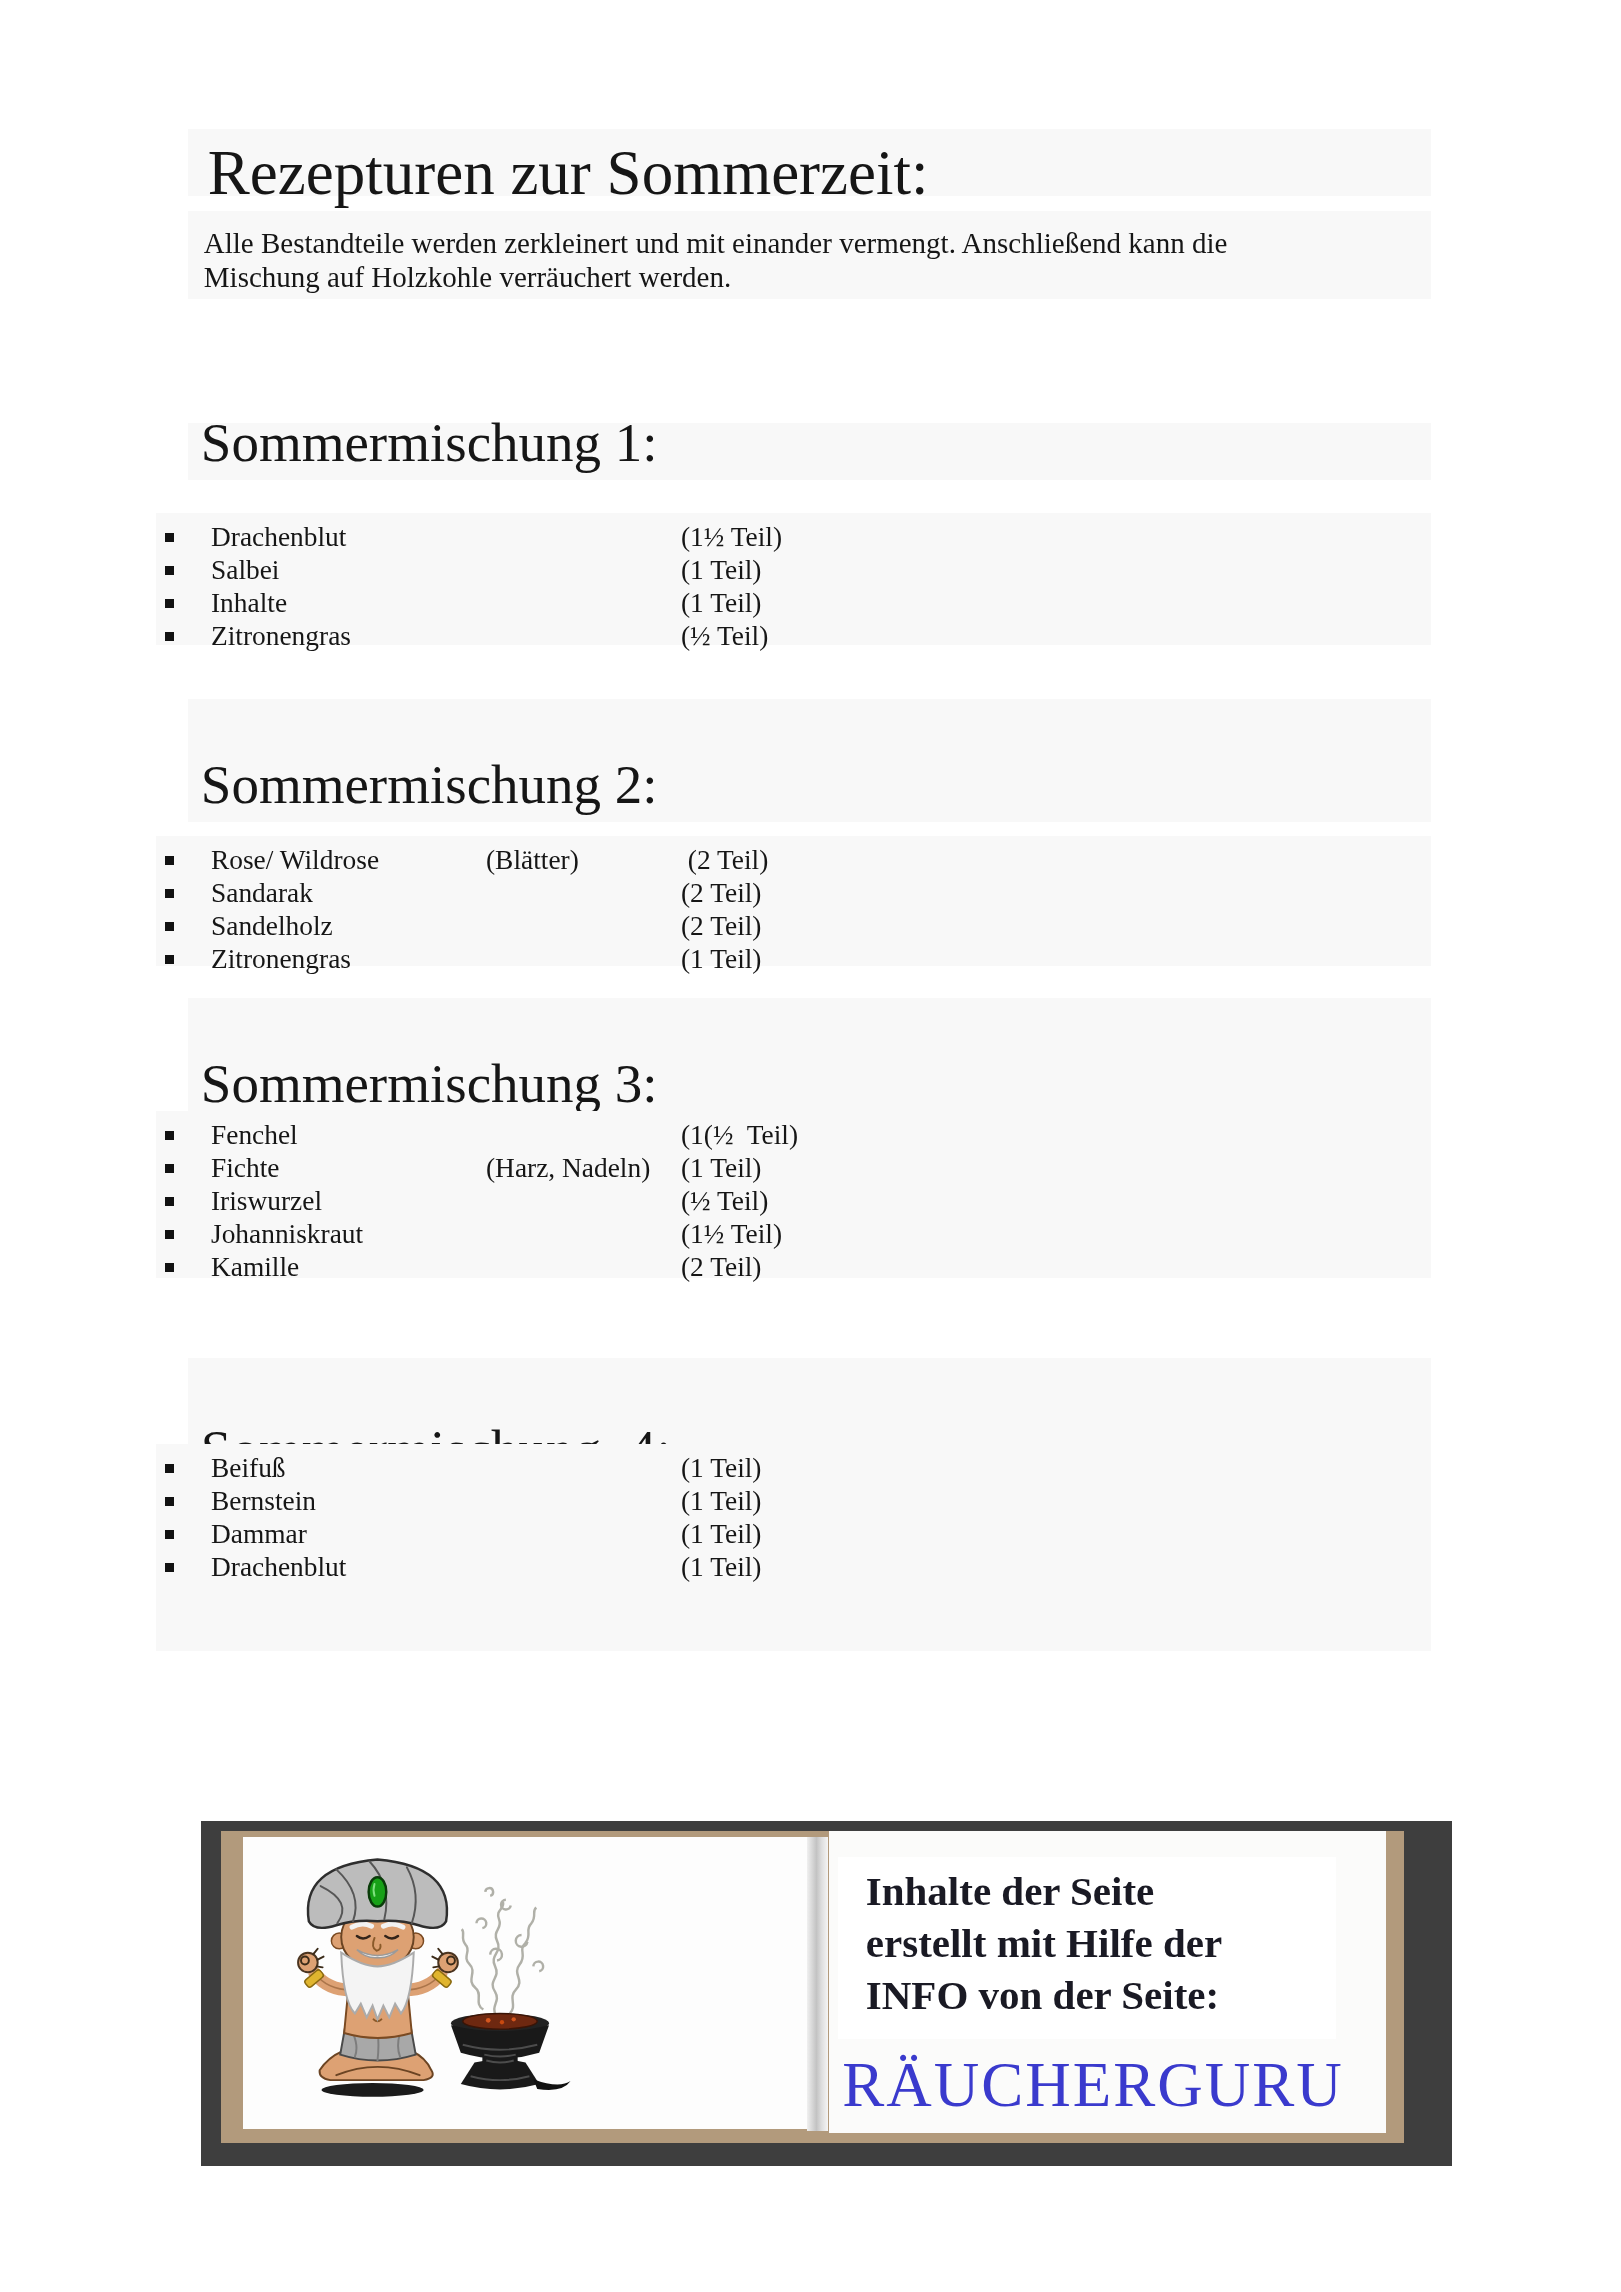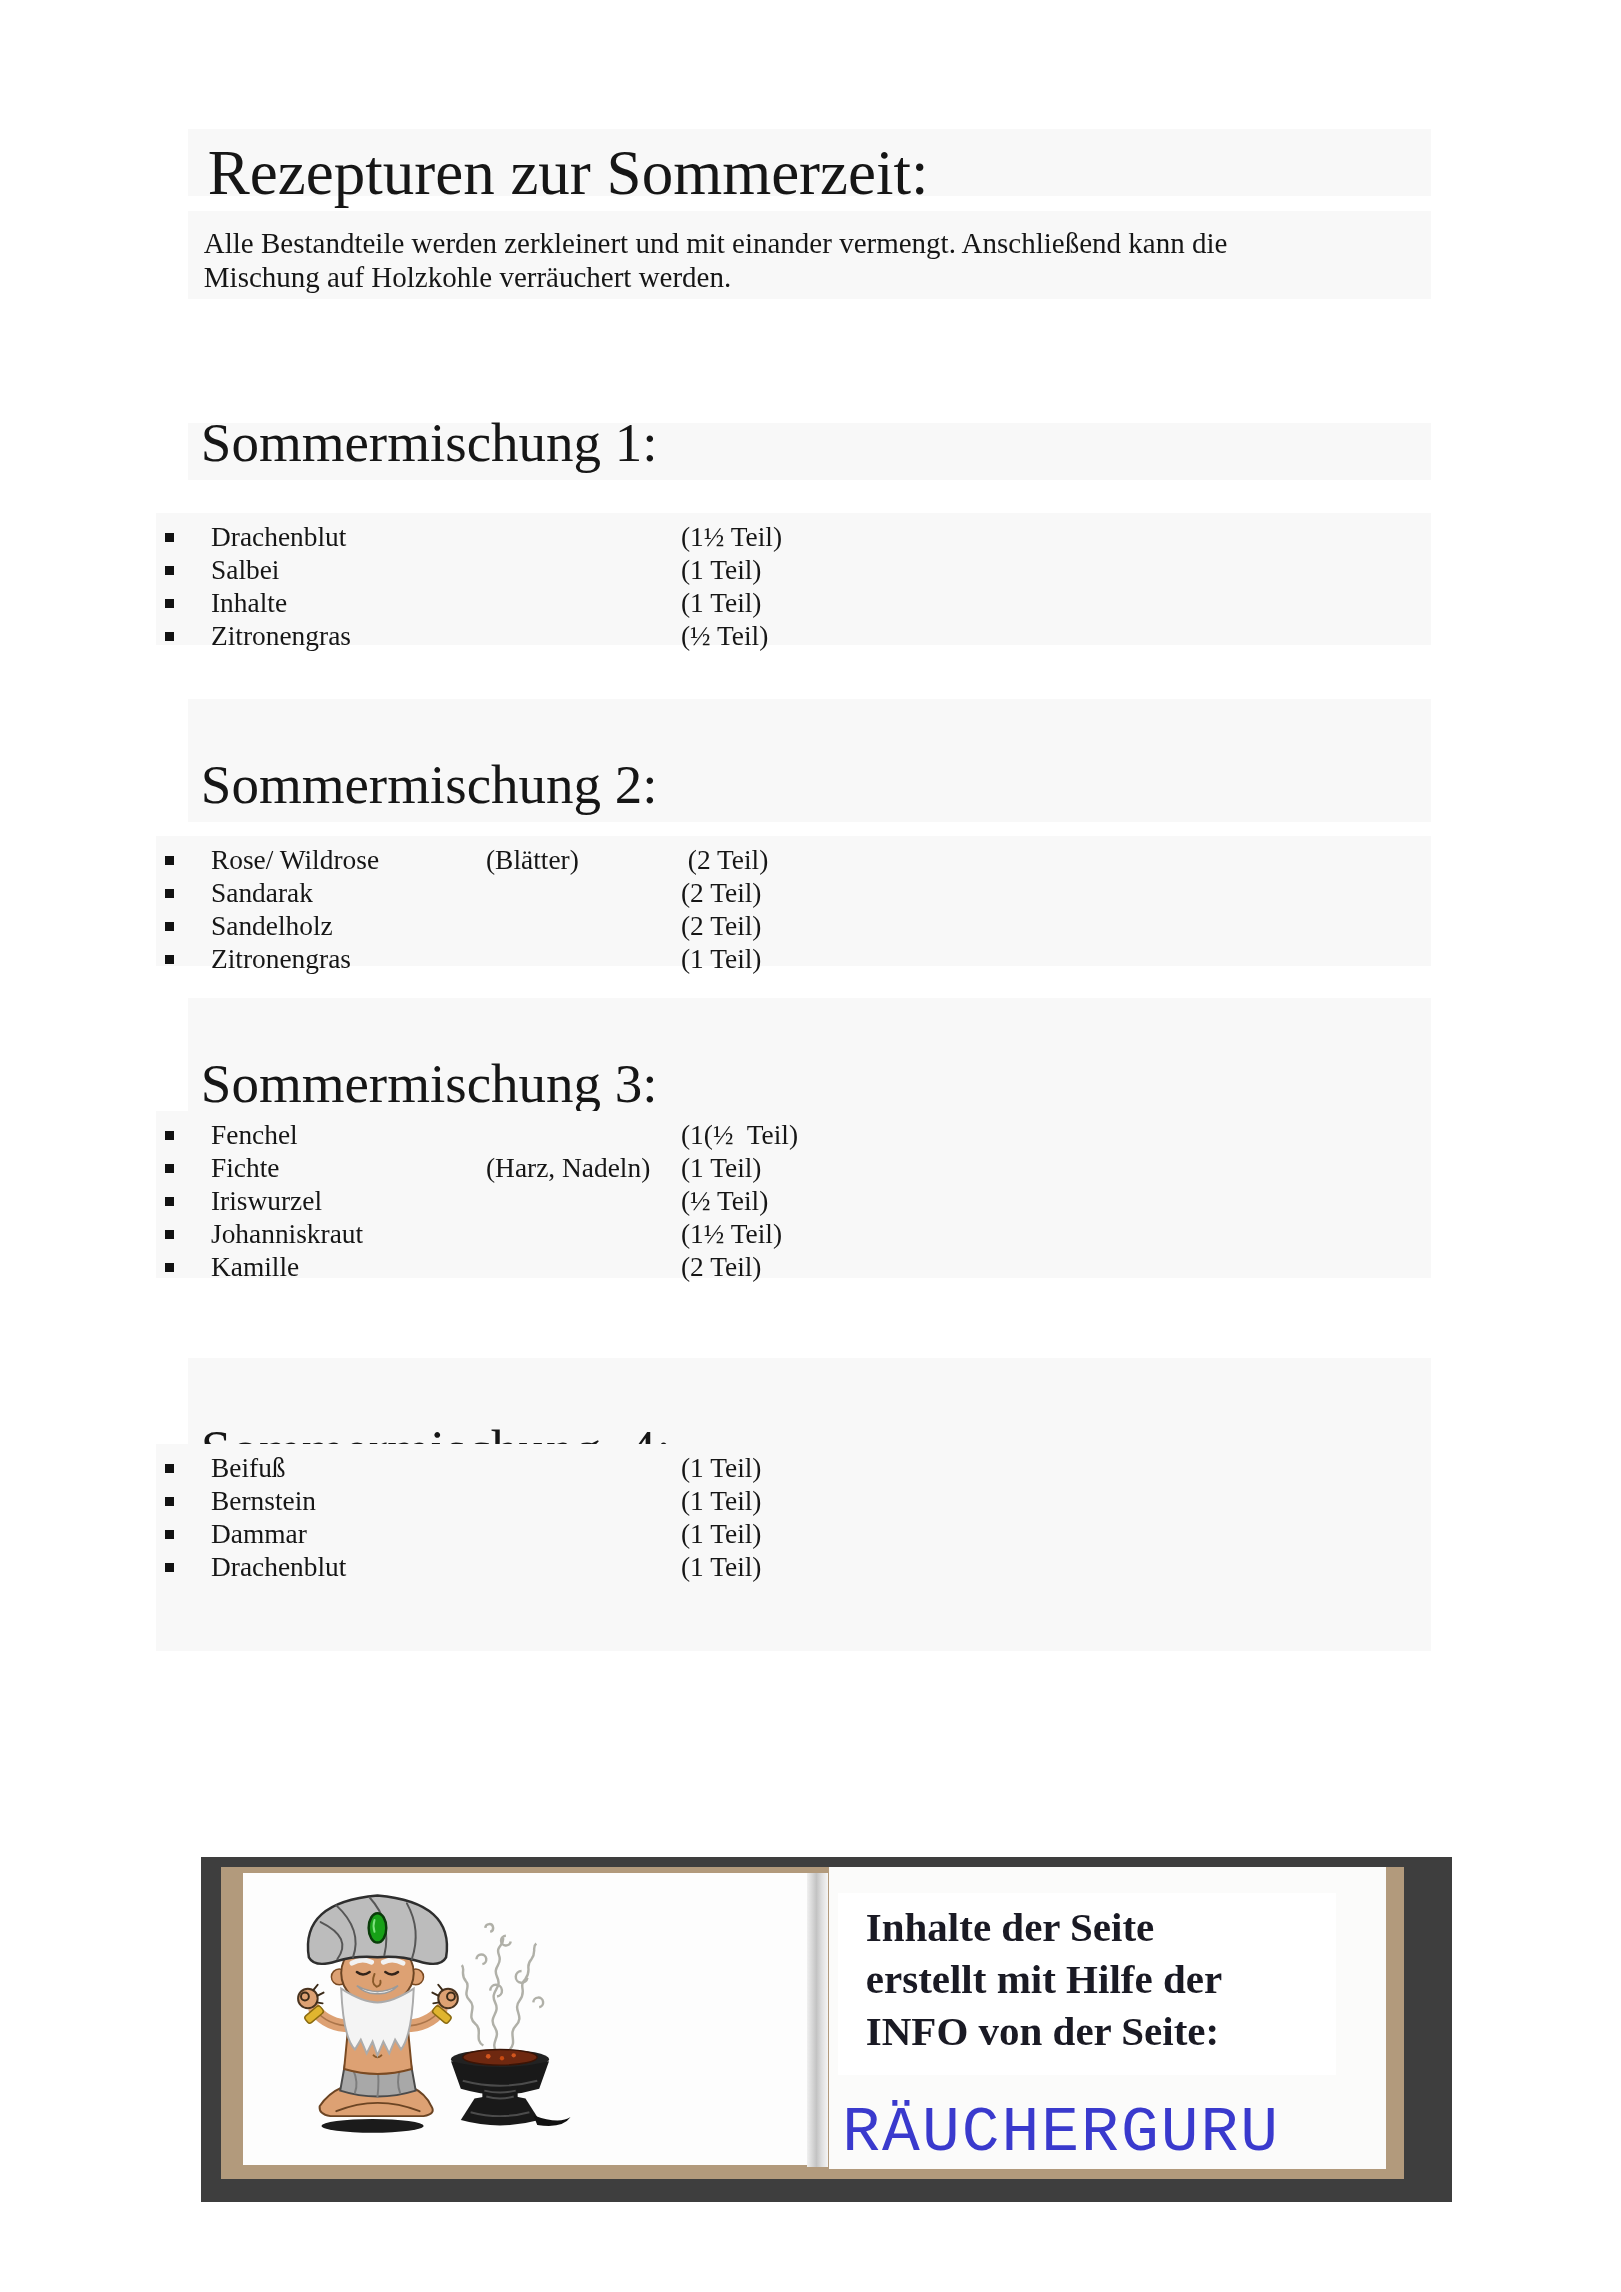--- a/index.html
+++ b/index.html
@@ -25,30 +25,30 @@
   .sec-head{position:absolute;left:188px;width:1243px;background:var(--band);display:flex;align-items:flex-end;}
   .sec-head h2{margin:5px;padding:0 0 4.9px 7.8px;font-weight:normal;font-size:55px;line-height:1;white-space:pre;}
   
   .sec-list{position:absolute;left:156px;width:1275px;background:var(--band);box-sizing:border-box;padding-top:7.8px;}
   .row{position:relative;height:33px;font-size:27.4px;line-height:33px;}
   .row .bullet{position:absolute;left:8.8px;top:12.7px;width:8.8px;height:8.8px;background:#121212;}
   .row .name{position:absolute;left:55px;white-space:pre;}
   .row .note{position:absolute;left:330px;white-space:pre;}
   .row .amt{position:absolute;left:525px;white-space:pre;}
   
-  .banner{position:absolute;left:201px;top:1821px;width:1251px;height:345px;background:var(--frame);margin-top:36px;}
+  .banner{position:absolute;left:201px;top:1821px;width:1251px;height:345px;background:var(--frame);}
   .book{position:absolute;left:19.6px;top:9.8px;right:48px;bottom:23.5px;background:var(--tan);}
   .page-left{position:absolute;left:22.5px;top:5.9px;width:564px;bottom:13.7px;background:#fdfdfd;overflow:hidden;}
   .page-left svg{display:block;width:100%;height:100%;}
   .spine{position:absolute;left:586px;top:5.9px;width:21.6px;bottom:11.8px;
          background:linear-gradient(90deg,#f0f0f0,#c3c3c3 45%,#dedede 70%,#f5f5f5);}
   .page-right{position:absolute;left:608px;top:0;right:17.6px;bottom:9.8px;background:#fbfbfa;}
   .right-text{position:absolute;left:9.8px;top:26.5px;width:470px;background:#ffffff;
               padding:7.8px 0 17.6px 27.4px;font-size:41px;line-height:52px;font-weight:bold;color:#1a1a24;}
-  .brand{position:absolute;left:13.7px;top:231px;font-size:63px;letter-spacing:2px;color:var(--blue);white-space:pre;font-family:Liberation Mono, monospace;}
+  .brand{position:absolute;left:13.7px;top:218px;font-size:63px;letter-spacing:2px;color:var(--blue);white-space:pre;}
 </style>
 </head>
 <body>
 
 <div class="page">
 
   <div class="band title-band">
     <h1>Rezepturen zur Sommerzeit:</h1>
   </div>
 

